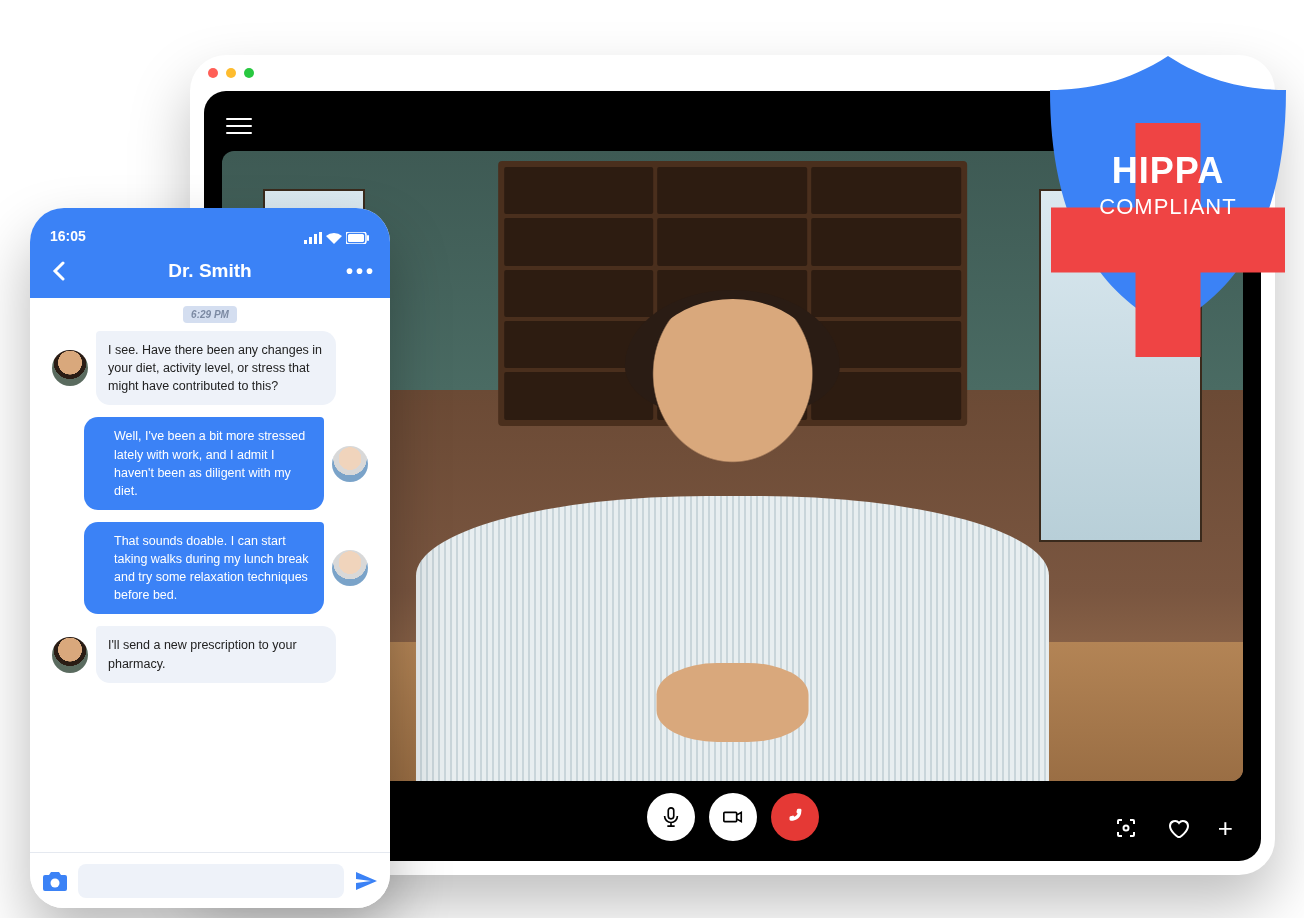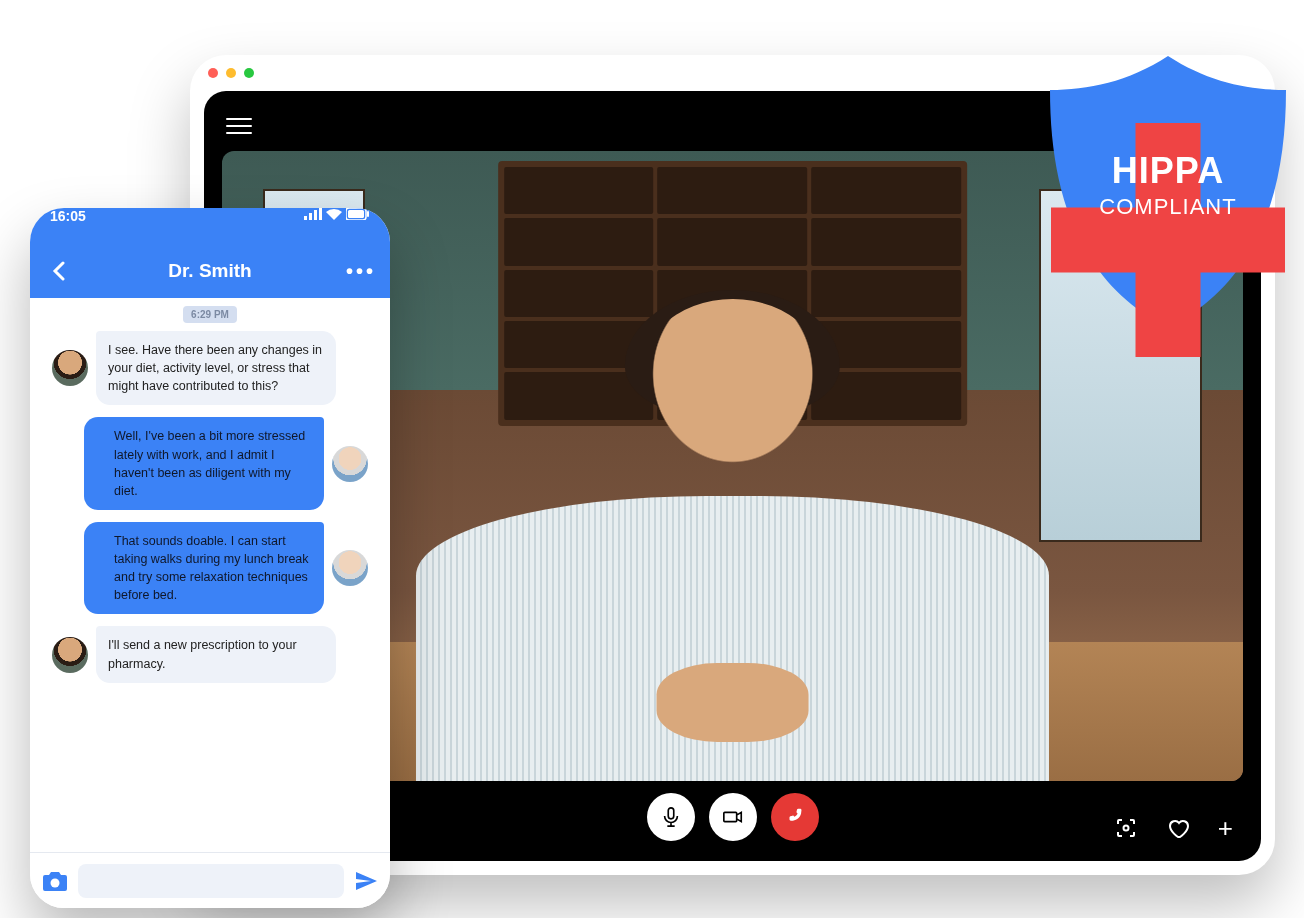--- a/index.html
+++ b/index.html
@@ -135,21 +135,21 @@
   height: 700px;
   background: #fff;
   border-radius: 34px;
   box-shadow: 0 30px 60px rgba(0,0,0,0.28);
   overflow: hidden;
 }
 .status-bar {
   height: 36px;
   background: #3b82f6;
   color: #fff;
-  display: flex; align-items: flex-start; justify-content: space-between;
+  display: flex; align-items: flex-end; justify-content: space-between;
   padding: 0 20px;
   font-size: 14px; font-weight: 600;
 }
 .status-icons { display: flex; gap: 4px; align-items: center; }
 .chat-header {
   height: 54px;
   background: #3b82f6;
   color: #fff;
   display: flex; align-items: center; justify-content: space-between;
   padding: 0 18px;
@@ -166,40 +166,41 @@
 }
 .timestamp-chip {
   width: fit-content;
   margin: 0 auto 8px;
   background: #d4def0;
   color: #7c8aa3;
   font-size: 10px;
   font-weight: 700;
   padding: 3px 8px;
   border-radius: 4px;
+  font-style: italic;
 }
 .msg-row { display: flex; margin-bottom: 12px; align-items: center; }
 .msg-row.outgoing { flex-direction: row-reverse; }
 .avatar {
   width: 36px; height: 36px; border-radius: 50%;
   flex-shrink: 0;
   margin: 0 8px;
   background-size: cover;
 }
 .avatar.doctor { background: radial-gradient(circle at 50% 35%, #d9a87c 40%, #2a1c14 41% 55%, #5a6b5f 56%); }
 .avatar.patient { background: radial-gradient(circle at 50% 35%, #f0d4bc 38%, #d8d8d8 39% 56%, #7aa3c9 57%); }
 .bubble {
   max-width: 240px;
   padding: 10px 12px;
   border-radius: 14px;
   font-size: 12.5px;
   line-height: 1.45;
 }
 .bubble.incoming { background: #eef2f9; color: #222; border-top-left-radius: 4px; }
-.bubble.outgoing { background: #3b82f6; color: #0f172a; border-top-right-radius: 4px; padding-left: 30px; }
+.bubble.outgoing { background: #3b82f6; color: #ffffff; border-top-right-radius: 4px; padding-left: 30px; }
 
 .chat-input-bar {
   position: absolute;
   bottom: 0; left: 0; right: 0;
   height: 56px;
   background: #fff;
   display: flex; align-items: center;
   padding: 0 12px;
   gap: 10px;
   border-top: 1px solid #e5e9f0;

